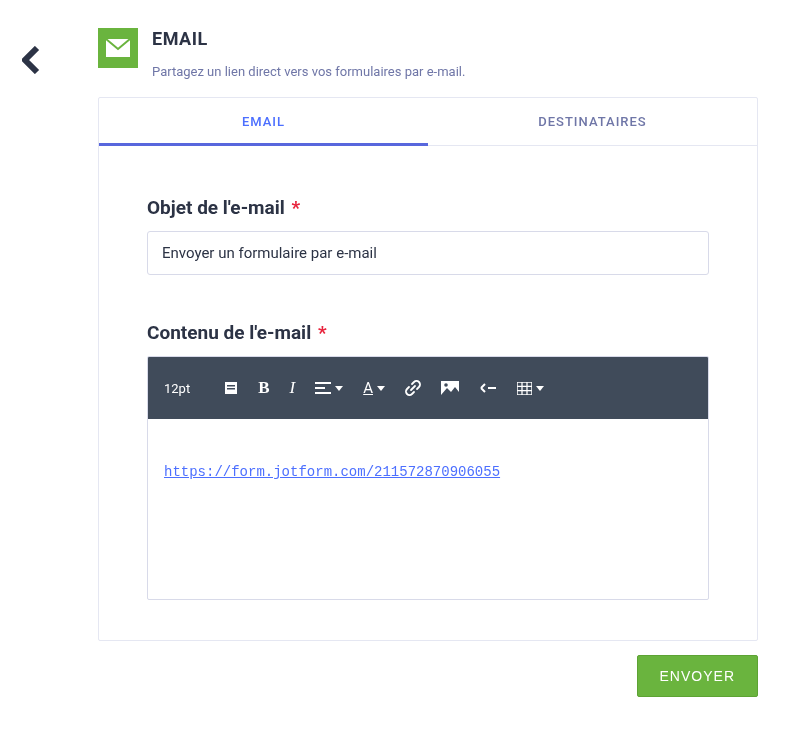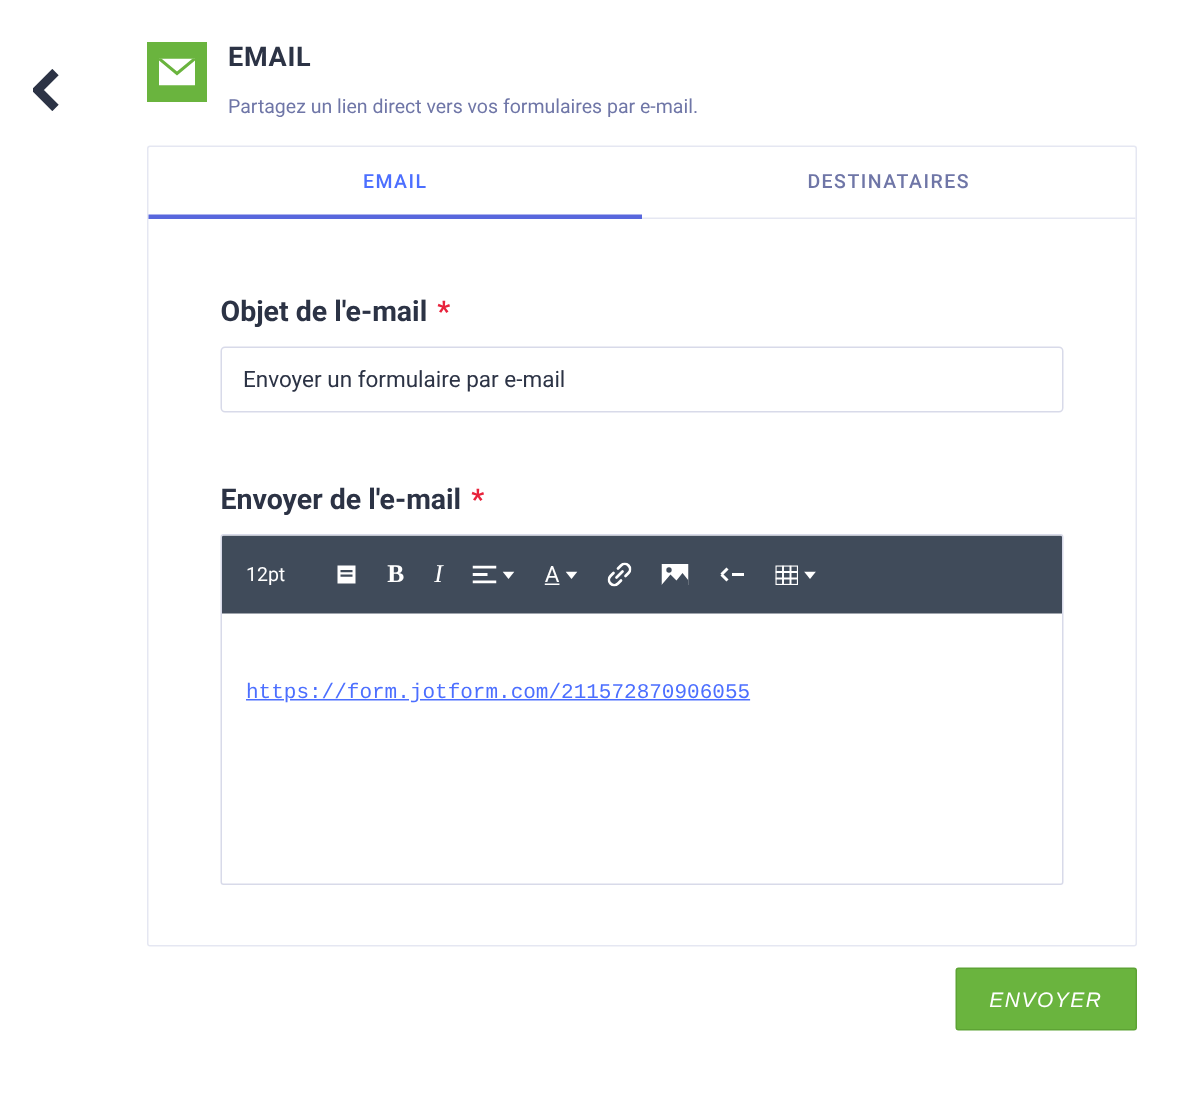--- a/index.html
+++ b/index.html
@@ -103,21 +103,21 @@
     .editor {
       border: 1px solid #d8dae9;
       border-radius: 2px;
       overflow: hidden;
     }
     .toolbar {
       background: #404b5a;
       display: flex;
       align-items: center;
       padding: 0 6px;
-      height: 52px;
+      height: 62px;
     }
     .toolbar-item {
       color: #fff;
       display: flex;
       align-items: center;
       justify-content: center;
       height: 46px;
       padding: 0 10px;
       cursor: pointer;
       font-size: 14px;
@@ -149,21 +149,20 @@
     }
     .send-btn {
       background: #6ab43e;
       color: #fff;
       border: 1px solid #5da334;
       padding: 12px 22px;
       font-size: 14px;
       letter-spacing: 1px;
       cursor: pointer;
       border-radius: 2px;
-      font-style: italic;
     }
   </style>
 </head>
 <body>
 
 <div class="back-arrow">
   <svg width="18" height="28" viewBox="0 0 18 28">
     <path d="M 15 2 L 3 14 L 15 26" stroke="#2c3345" stroke-width="6" fill="none" stroke-linecap="butt"></path>
   </svg>
 </div>
@@ -195,21 +194,21 @@
     <div class="field">
       <label class="field-label">
         <span>Objet de l'e-mail</span>
         <span class="required">*</span>
       </label>
       <input type="text" class="text-input" value="Envoyer un formulaire par e-mail" style="">
     </div>
 
     <div class="field" style="margin-bottom:0;">
       <label class="field-label">
-        <span>Envoyer de l'e-mail</span>
+        <span>Contenu de l'e-mail</span>
         <span class="required">*</span>
       </label>
       <div class="editor">
         <div class="toolbar">
           <div class="toolbar-item fontsize">
             <span>12pt</span>
           </div>
           <div class="toolbar-item">
             <svg width="14" height="14" viewBox="0 0 14 14">
               <rect x="1" y="1" width="12" height="12" fill="#fff"></rect>

